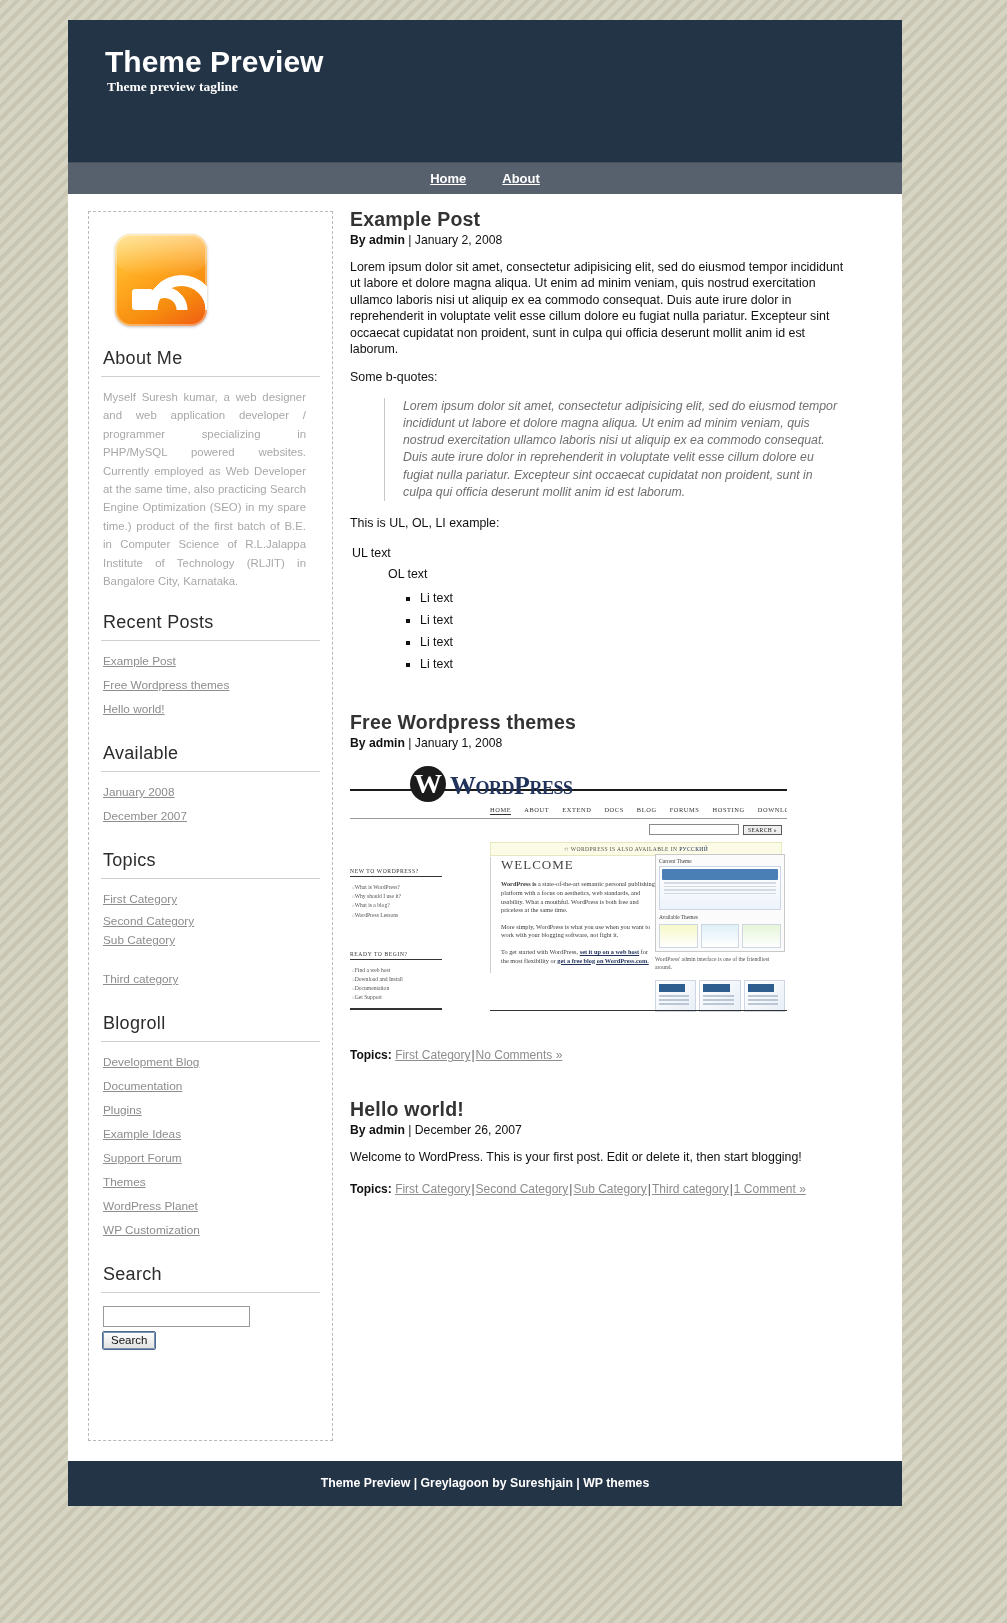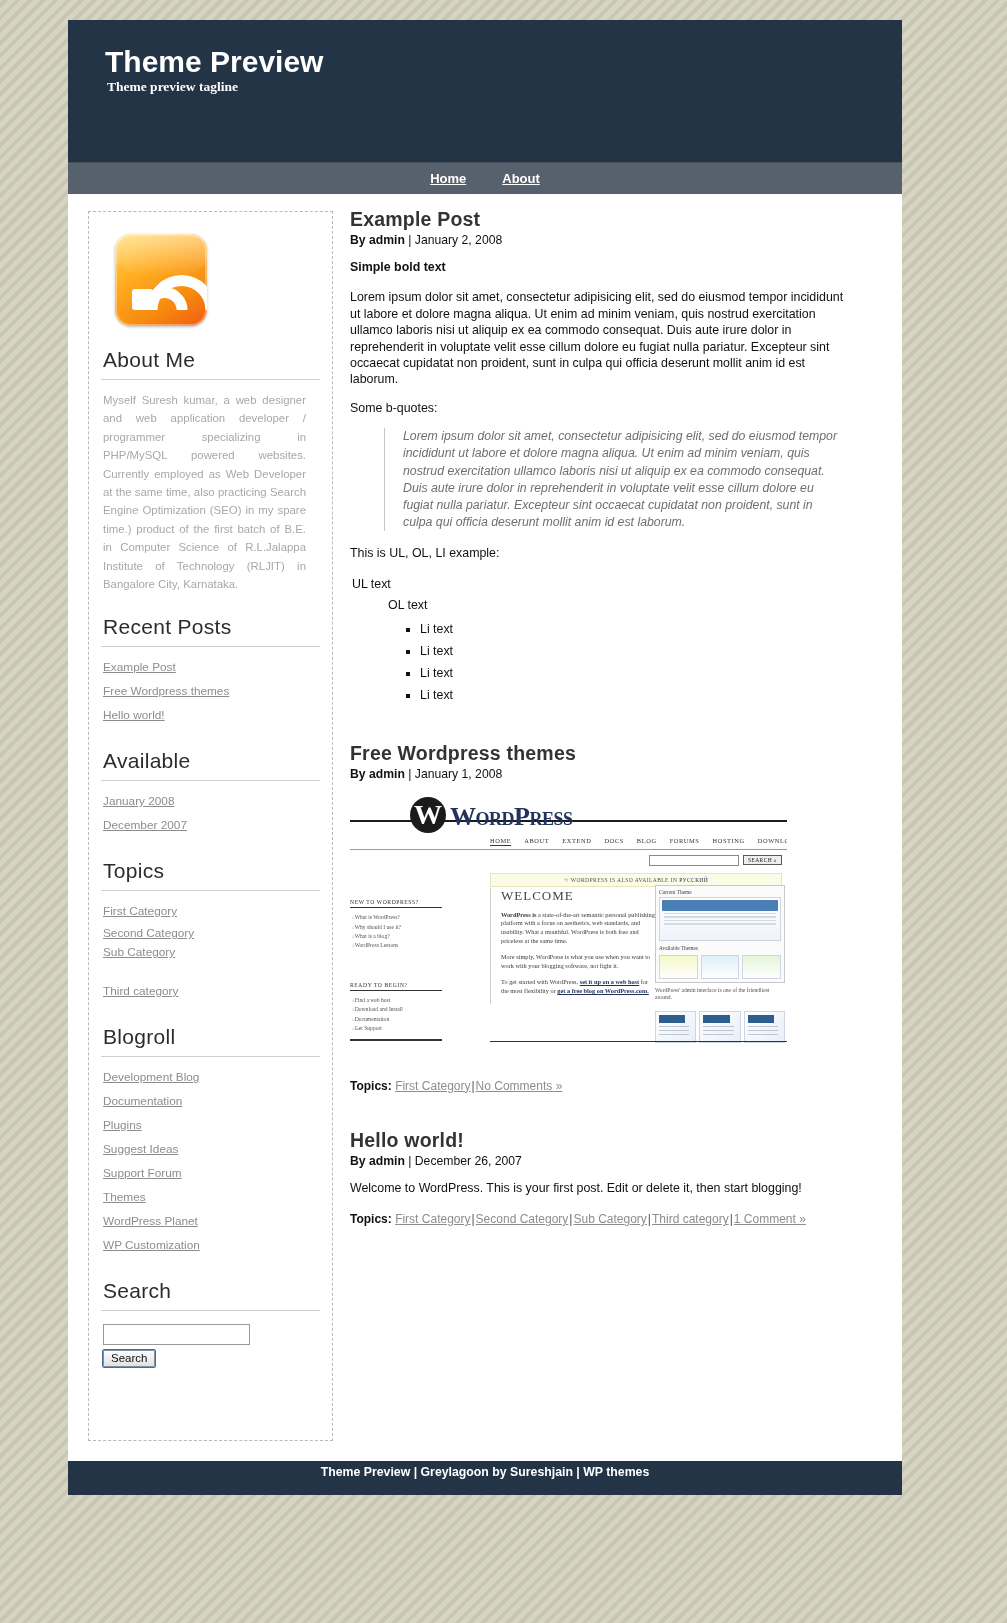--- a/index.html
+++ b/index.html
@@ -123,21 +123,21 @@
     border-right-color: transparent;
     border-bottom-color: transparent;
     border-radius: 50%;
     transform: rotate(45deg);
     transform-origin: left bottom;
   }
   .rss-arc1 { width: 24px; height: 24px; }
   .rss-arc2 { width: 48px; height: 48px; }
 
   .widget-title {
-    font-size: 21px;
+    font-size: 18px;
     font-weight: normal;
     color: #2c2c2c;
     margin: 22px 0 0 0;
     padding: 0 0 7px 2px;
     border-bottom: 1px solid #cfcfcf;
     letter-spacing: .3px;
   }
   .widget-title.first { margin-top: 18px; }
 
   .about-text {
@@ -469,21 +469,21 @@
     border-top: 1.5px solid #333;
   }
 
   
   .site-footer {
     background: #243447;
     color: #ffffff;
     text-align: center;
     font-size: 12.3px;
     font-weight: bold;
-    padding: 4px 0 16px 0;
+    padding: 15px 0 16px 0;
   }
 </style>
 </head>
 <body>
 
 <div id="page">
 
   <div class="site-header">
     <div class="site-title">Theme Preview</div>
     <div class="site-tagline">Theme preview tagline</div>
@@ -528,42 +528,41 @@
         <li class="sub"><a href="#">Second Category</a></li>
         <li class="sub"><a href="#">Sub Category</a></li>
         <li class="spaced-before"><a href="#">Third category</a></li>
       </ul>
 
       <div class="widget-title">Blogroll</div>
       <ul class="widget-list">
         <li><a href="#">Development Blog</a></li>
         <li><a href="#">Documentation</a></li>
         <li><a href="#">Plugins</a></li>
-        <li><a href="#">Suggest Ideas</a></li>
+        <li><a href="#">Example Ideas</a></li>
         <li><a href="#">Support Forum</a></li>
         <li><a href="#">Themes</a></li>
         <li><a href="#">WordPress Planet</a></li>
         <li><a href="#">WP Customization</a></li>
       </ul>
 
       <div class="widget-title">Search</div>
       <div class="search-form">
         <input class="search-input" type="text" placeholder="" style="">
         <button class="search-button">Search</button>
       </div>
     </div>
 
     <div class="content">
 
       <div class="post">
         <h2 class="post-title">Example Post</h2>
         <div class="post-meta">
           <b>By admin</b><span> | </span><span>January 2, 2008</span>
         </div>
-        <p class="bold-lead">Simple bold text</p>
         <p>Lorem ipsum dolor sit amet, consectetur adipisicing elit, sed do eiusmod tempor incididunt ut labore et dolore magna aliqua. Ut enim ad minim veniam, quis nostrud exercitation ullamco laboris nisi ut aliquip ex ea commodo consequat. Duis aute irure dolor in reprehenderit in voluptate velit esse cillum dolore eu fugiat nulla pariatur. Excepteur sint occaecat cupidatat non proident, sunt in culpa qui officia deserunt mollit anim id est laborum.</p>
         <p>Some b-quotes:</p>
         <blockquote>Lorem ipsum dolor sit amet, consectetur adipisicing elit, sed do eiusmod tempor incididunt ut labore et dolore magna aliqua. Ut enim ad minim veniam, quis nostrud exercitation ullamco laboris nisi ut aliquip ex ea commodo consequat. Duis aute irure dolor in reprehenderit in voluptate velit esse cillum dolore eu fugiat nulla pariatur. Excepteur sint occaecat cupidatat non proident, sunt in culpa qui officia deserunt mollit anim id est laborum.</blockquote>
         <p>This is UL, OL, LI example:</p>
         <div class="list-demo">
           <div class="ul-text">UL text</div>
           <div class="ol-text">OL text</div>
           <ul>
             <li>Li text</li>
             <li>Li text</li>

